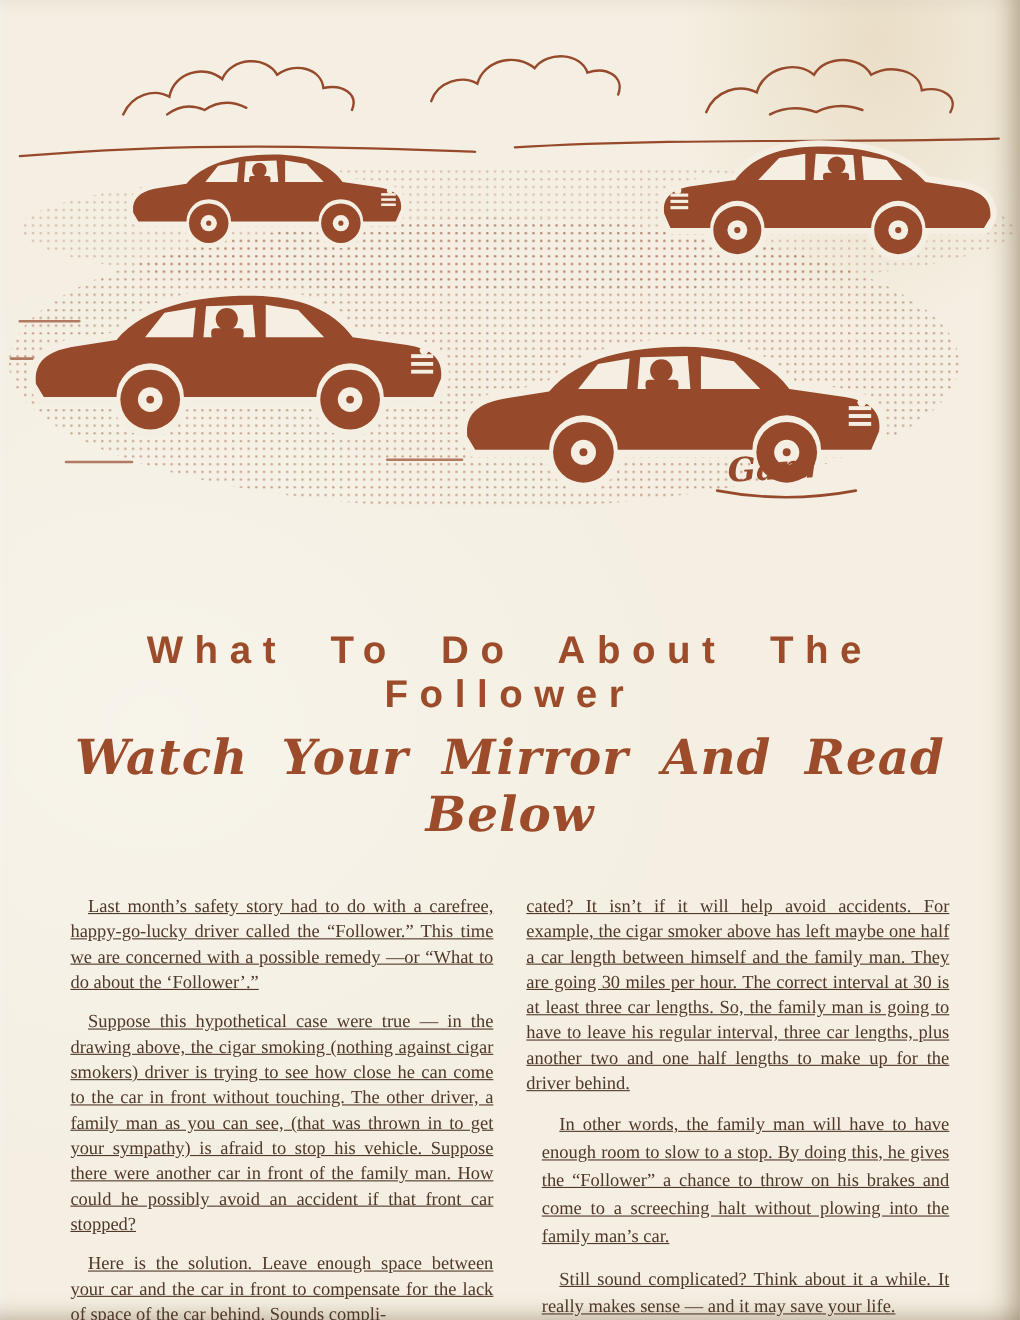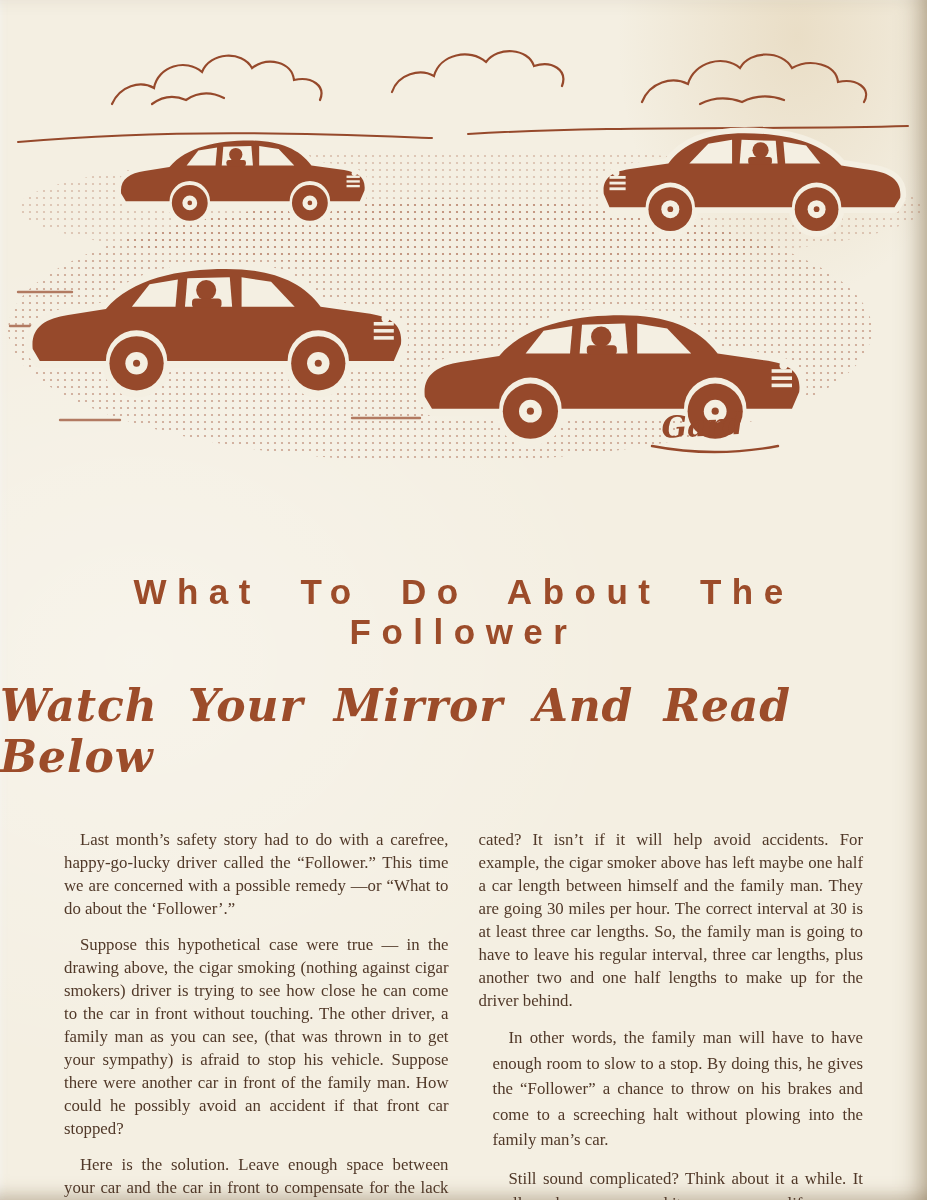--- a/index.html
+++ b/index.html
@@ -24,37 +24,38 @@
     margin:102px 0 0 0;
     text-align:center;
     font-family:"Liberation Sans", sans-serif;
     font-weight:700;
     font-size:35px;
     letter-spacing:0.30em;
     word-spacing:0.55em;
     color:#9c4c2a;
   }
   .subtitle {
-    margin:28px 0 0 0;
+    margin:12px 0 0 0;
+    text-align:center;
     font-family:"DejaVu Serif", serif;
     font-style:italic;
     font-weight:700;
     font-size:44px;
     letter-spacing:0.02em;
     word-spacing:0.32em;
     color:#9c4c2a;
   }
   .columns {
     display:flex;
     gap:30px;
     padding:0 64px;
     margin-top:46px;
   }
   .col { flex:1; font-size:16.8px; line-height:1.37; text-align:justify; color:#503828; }
-  .col p { margin:0 0 13px 0; text-indent:16px; }
+  .col p { margin:0 0 13px 0; text-indent:16px;text-decoration:underline; }
   .col p.no-indent { text-indent:0; }
   .col.right p.loose { line-height:1.52;margin-left:14px; }
 </style>
 </head>
 <body>
 
 <div class="page">
 
   <svg class="illustration" viewBox="0 0 927 470" xmlns="http://www.w3.org/2000/svg">
     <defs>

